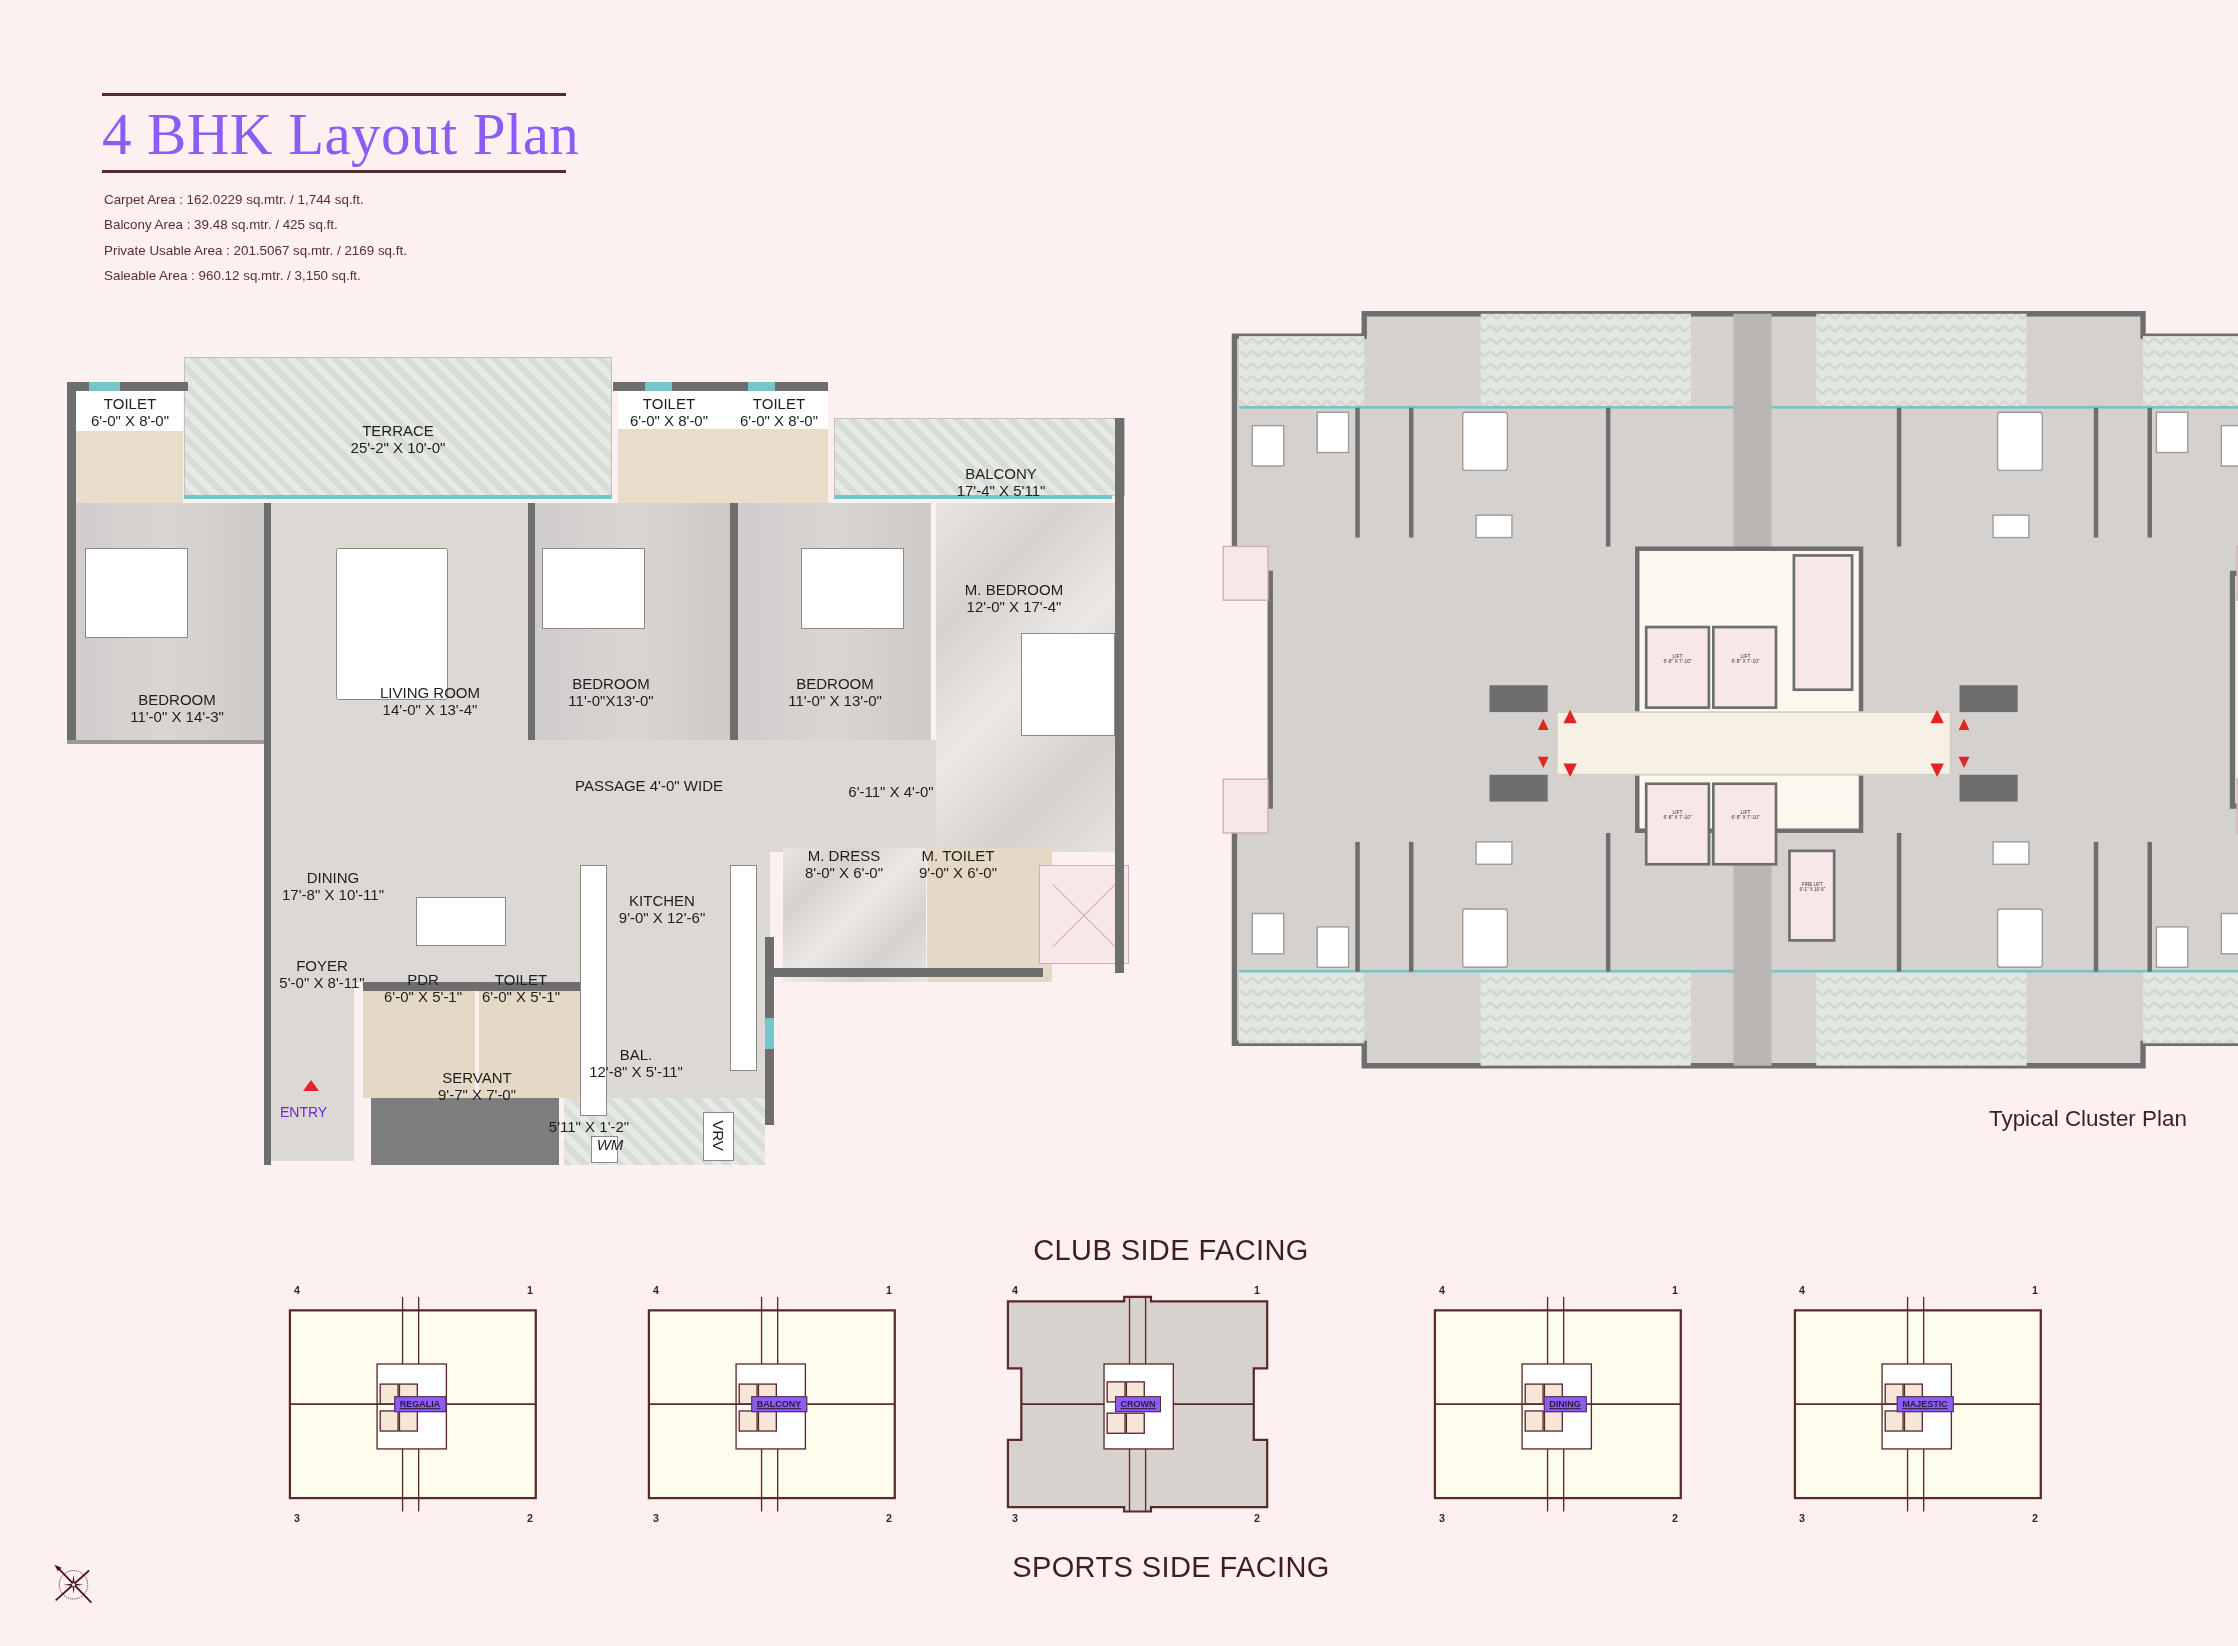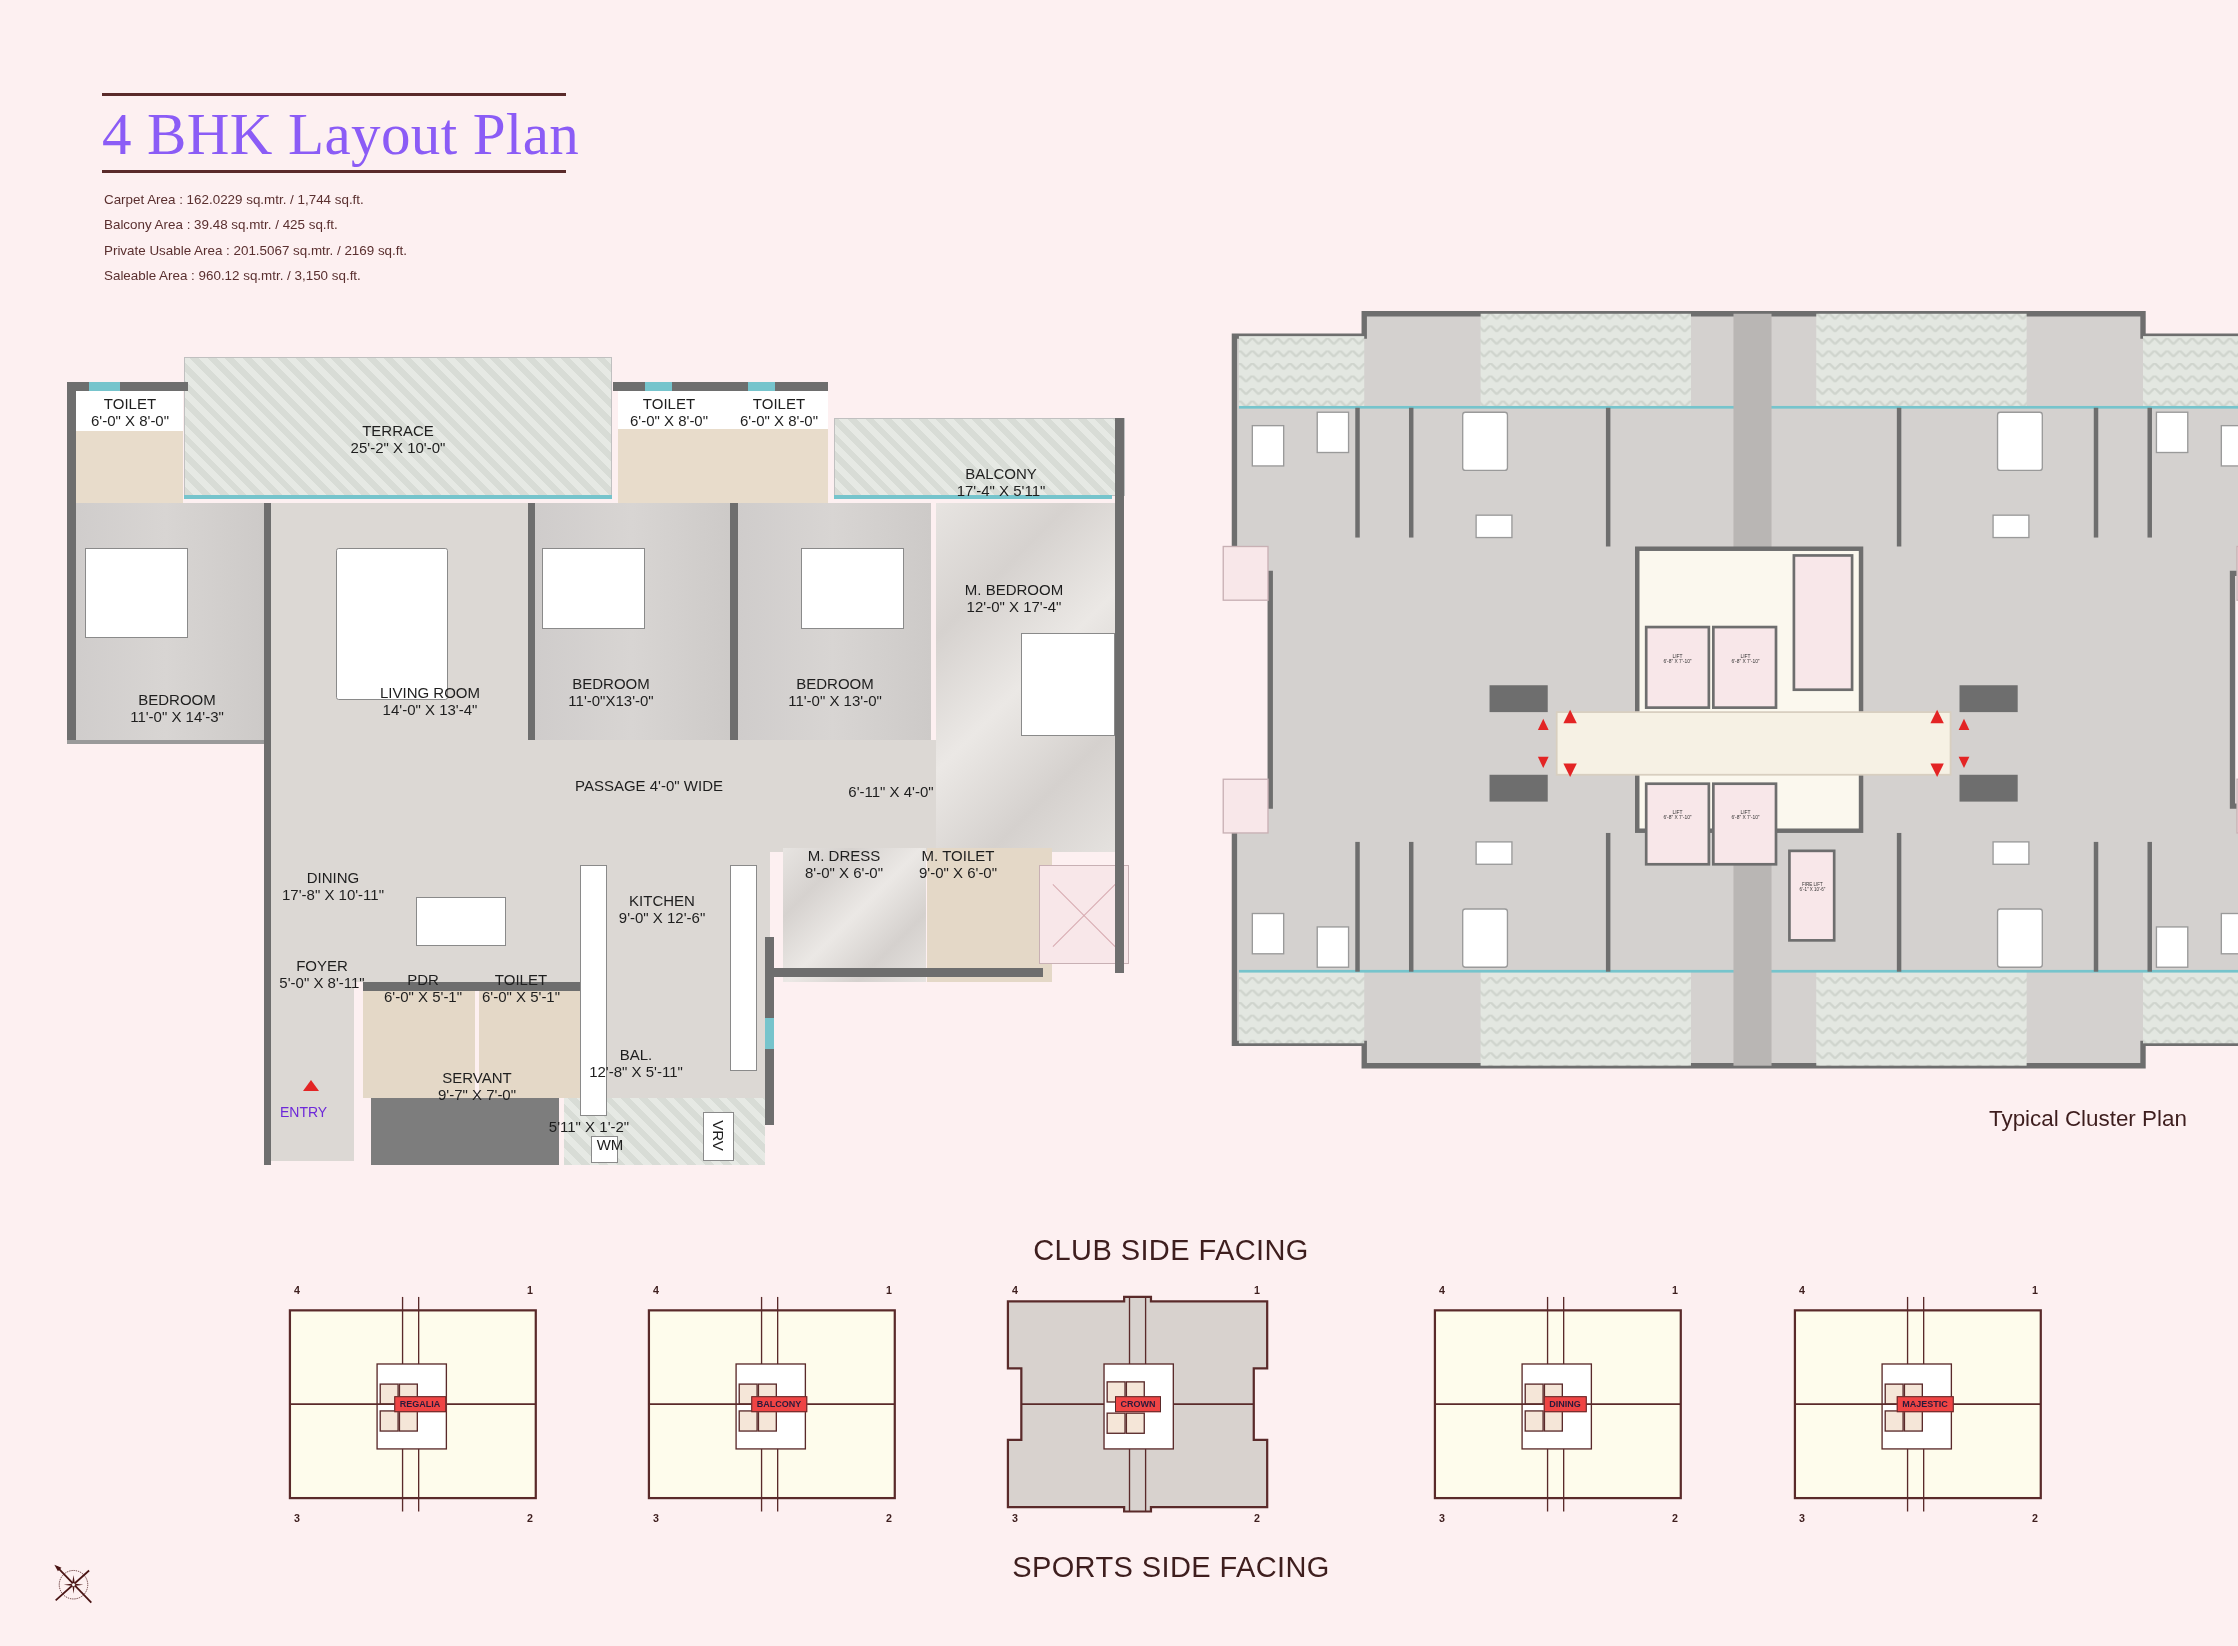--- a/index.html
+++ b/index.html
@@ -32,21 +32,21 @@
   .entry{position:absolute;color:#6d28d9;font-size:14px;margin-top:8px;}
   .entry-arrow{position:absolute;width:0;height:0;border-left:8px solid transparent;border-right:8px solid transparent;border-bottom:11.6px solid #e32424;}
   
   .cluster{position:absolute;left:1221px;top:300px;width:1063px;height:779px;}
   .cl-caption{position:absolute;left:1989px;top:1106px;font-size:22.4px;color:#3e1e1e;white-space:nowrap;}
   
   .facing{position:absolute;font-size:29px;color:#3e1e1e;white-space:nowrap;transform:translateX(-50%);letter-spacing:0.4px;}
   .kp{position:absolute;width:270px;height:232px;}
   .kp-num{position:absolute;font-size:10.7px;color:#3e1e1e;font-weight:bold;}
   .kp-name{position:absolute;left:50%;top:50%;transform:translate(-50%,-50%);font-size:9px;font-weight:bold;
-           color:#2a1a3a;background:#ef4444;padding:1.8px 4.5px;border:1.3px solid #5a2a2a;white-space:nowrap;}
+           color:#2a1a3a;background:#8b5cf6;padding:1.8px 4.5px;border:1.3px solid #5a2a2a;white-space:nowrap;text-decoration:underline;}
   .compass{position:absolute;left:49px;top:1558px;width:49px;height:49px;}
 </style>
 </head>
 <body>
 
 <div class="rule" style="top:93px;"></div>
 <div class="title">4 BHK Layout Plan</div>
 <div class="rule" style="top:170px;"></div>
 <div class="area-line" style="top:192px;">Carpet Area : 162.0229 sq.mtr. / 1,744 sq.ft.</div>
 <div class="area-line" style="top:217px;">Balcony Area : 39.48 sq.mtr. / 425 sq.ft.</div>
@@ -128,21 +128,21 @@
   <div class="label" style="left:266px;top:514px;"><span>DINING</span><span class="dim">17'-8" X 10'-11"</span></div>
   <div class="label" style="left:595px;top:537px;"><span>KITCHEN</span><span class="dim">9'-0" X 12'-6"</span></div>
   <div class="label" style="left:777px;top:492px;"><span>M. DRESS</span><span class="dim">8'-0" X 6'-0"</span></div>
   <div class="label" style="left:891px;top:492px;"><span>M. TOILET</span><span class="dim">9'-0" X 6'-0"</span></div>
   <div class="label" style="left:255px;top:602px;"><span>FOYER</span><span class="dim">5'-0" X 8'-11"</span></div>
   <div class="label" style="left:356px;top:616px;"><span>PDR</span><span class="dim">6'-0" X 5'-1"</span></div>
   <div class="label" style="left:454px;top:616px;"><span>TOILET</span><span class="dim">6'-0" X 5'-1"</span></div>
   <div class="label" style="left:410px;top:714px;color:#fff;"><span style="color:#1e1e1e;">SERVANT</span><span class="dim" style="color:#1e1e1e;">9'-7" X 7'-0"</span></div>
   <div class="label" style="left:569px;top:691px;"><span>BAL.</span><span class="dim">12'-8" X 5'-11"</span></div>
   <div class="label" style="left:522px;top:763px;"><span>5'11" X 1'-2"</span></div>
-  <div class="label" style="left:543px;top:781px;"><span>WM</span></div>
+  <div class="label" style="left:543px;top:781px;font-style:italic;"><span>WM</span></div>
   <div class="label" style="left:651px;top:772px;transform:translateX(-50%) rotate(90deg);"><span>VRV</span></div>
 
   <div class="entry-arrow" style="left:236px;top:725px;"></div>
   <div class="entry" style="left:213px;top:741px;">ENTRY</div>
 </div>
 
 <div class="cluster">
   <svg width="1063" height="779" viewBox="0 0 2375 1739">
     <defs>
       <pattern id="herr" width="28" height="28" patternUnits="userSpaceOnUse">

